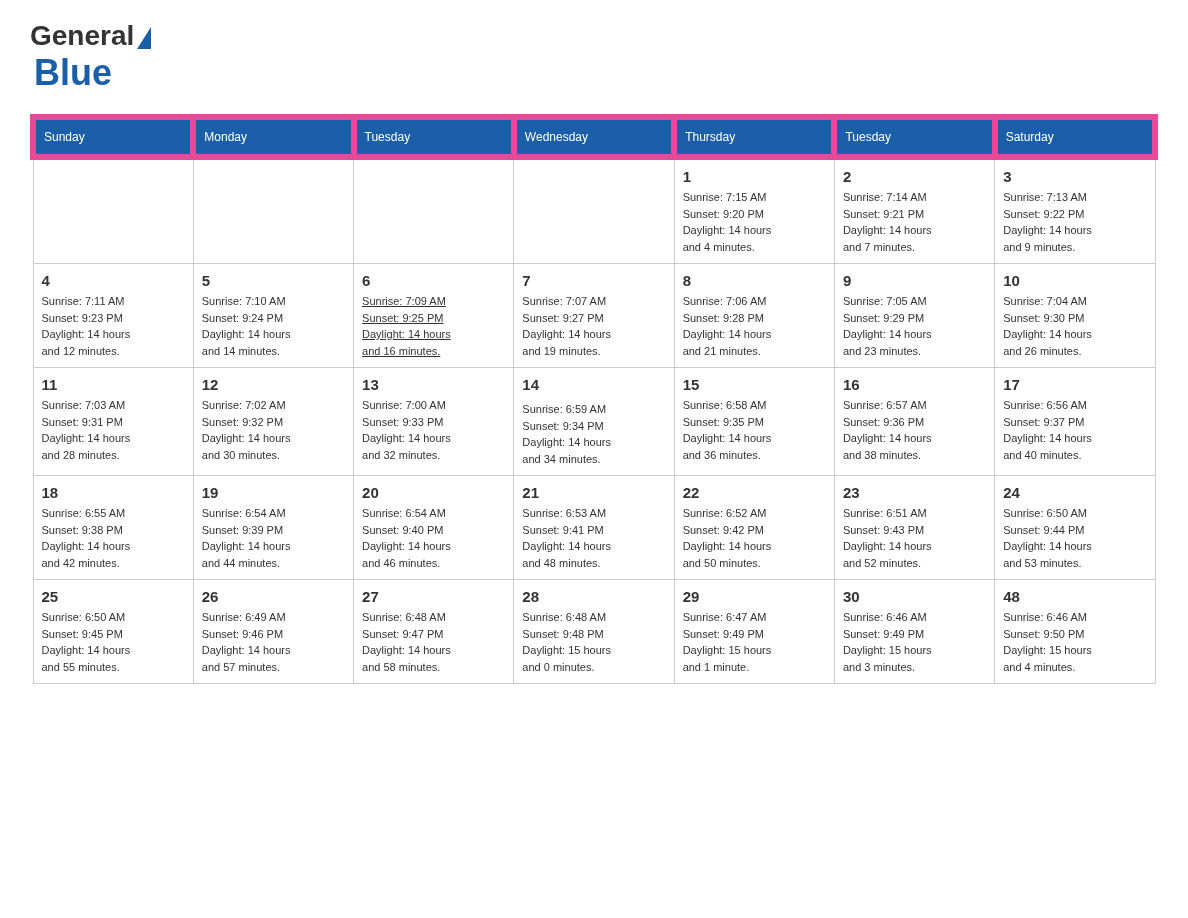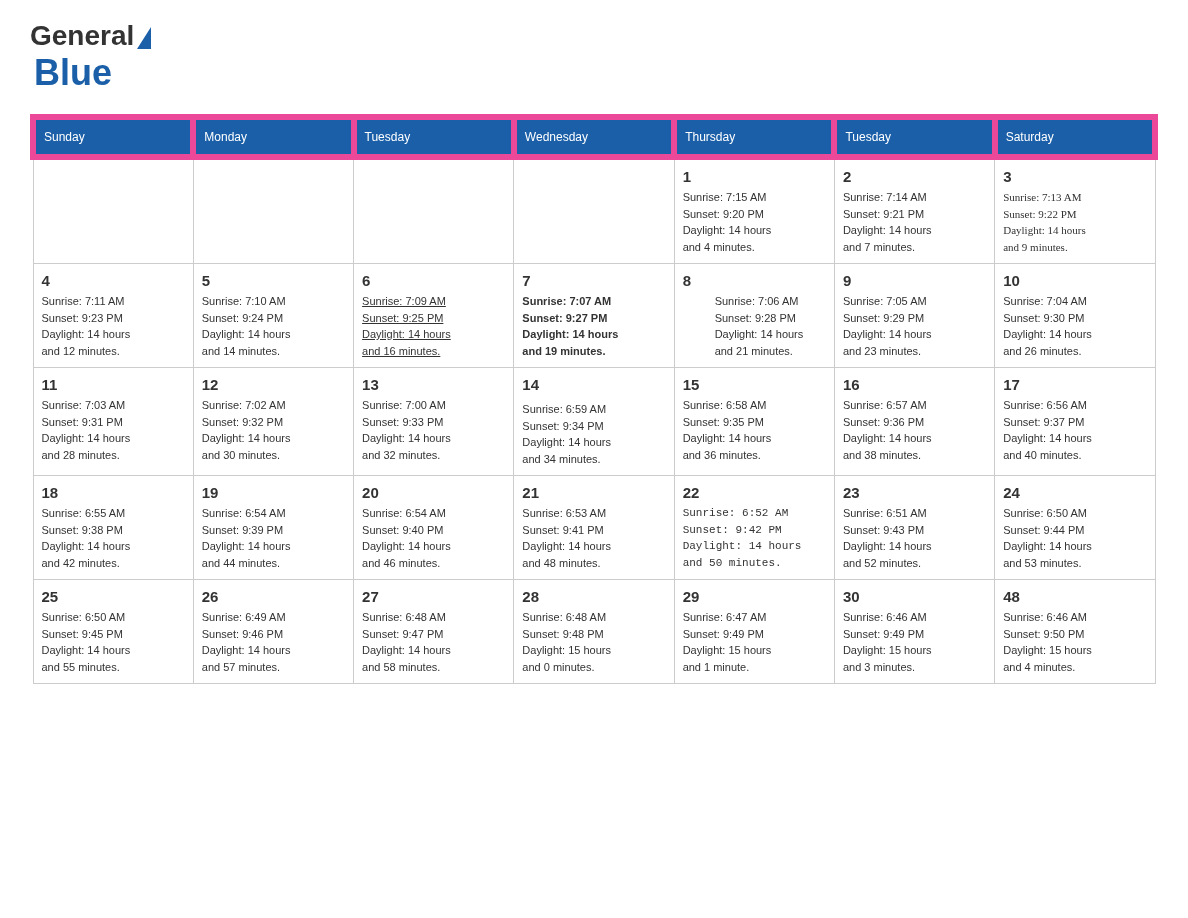--- a/index.html
+++ b/index.html
@@ -137,21 +137,21 @@
         </td>
         <td>
           <div class="day-number">2</div>
           <div class="day-info" style="white-space: pre-line;">Sunrise: 7:14 AM
 Sunset: 9:21 PM
 Daylight: 14 hours
 and 7 minutes.</div>
         </td>
         <td>
           <div class="day-number">3</div>
-          <div class="day-info" style="white-space: pre-line; font-family: Liberation Serif, serif;">Sunrise: 7:13 AM
+          <div class="day-info" style="white-space: pre-line;">Sunrise: 7:13 AM
 Sunset: 9:22 PM
 Daylight: 14 hours
 and 9 minutes.</div>
         </td>
       </tr>
       <tr>
         <td>
           <div class="day-number">4</div>
           <div class="day-info" style="white-space: pre-line;">Sunrise: 7:11 AM
 Sunset: 9:23 PM
@@ -167,28 +167,28 @@
         </td>
         <td>
           <div class="day-number">6</div>
           <div class="day-info" style="white-space: pre-line; text-decoration: underline;">Sunrise: 7:09 AM
 Sunset: 9:25 PM
 Daylight: 14 hours
 and 16 minutes.</div>
         </td>
         <td>
           <div class="day-number">7</div>
-          <div class="day-info" style="white-space: pre-line; font-weight: bold;">Sunrise: 7:07 AM
+          <div class="day-info" style="white-space: pre-line;">Sunrise: 7:07 AM
 Sunset: 9:27 PM
 Daylight: 14 hours
 and 19 minutes.</div>
         </td>
         <td>
           <div class="day-number">8</div>
-          <div class="day-info" style="white-space: pre-line; margin-left: 32px;">Sunrise: 7:06 AM
+          <div class="day-info" style="white-space: pre-line;">Sunrise: 7:06 AM
 Sunset: 9:28 PM
 Daylight: 14 hours
 and 21 minutes.</div>
         </td>
         <td>
           <div class="day-number">9</div>
           <div class="day-info" style="white-space: pre-line;">Sunrise: 7:05 AM
 Sunset: 9:29 PM
 Daylight: 14 hours
 and 23 minutes.</div>
@@ -276,21 +276,21 @@
         </td>
         <td>
           <div class="day-number">21</div>
           <div class="day-info" style="white-space: pre-line;">Sunrise: 6:53 AM
 Sunset: 9:41 PM
 Daylight: 14 hours
 and 48 minutes.</div>
         </td>
         <td>
           <div class="day-number">22</div>
-          <div class="day-info" style="white-space: pre-line; font-family: Liberation Mono, monospace;">Sunrise: 6:52 AM
+          <div class="day-info" style="white-space: pre-line;">Sunrise: 6:52 AM
 Sunset: 9:42 PM
 Daylight: 14 hours
 and 50 minutes.</div>
         </td>
         <td>
           <div class="day-number">23</div>
           <div class="day-info" style="white-space: pre-line;">Sunrise: 6:51 AM
 Sunset: 9:43 PM
 Daylight: 14 hours
 and 52 minutes.</div>

